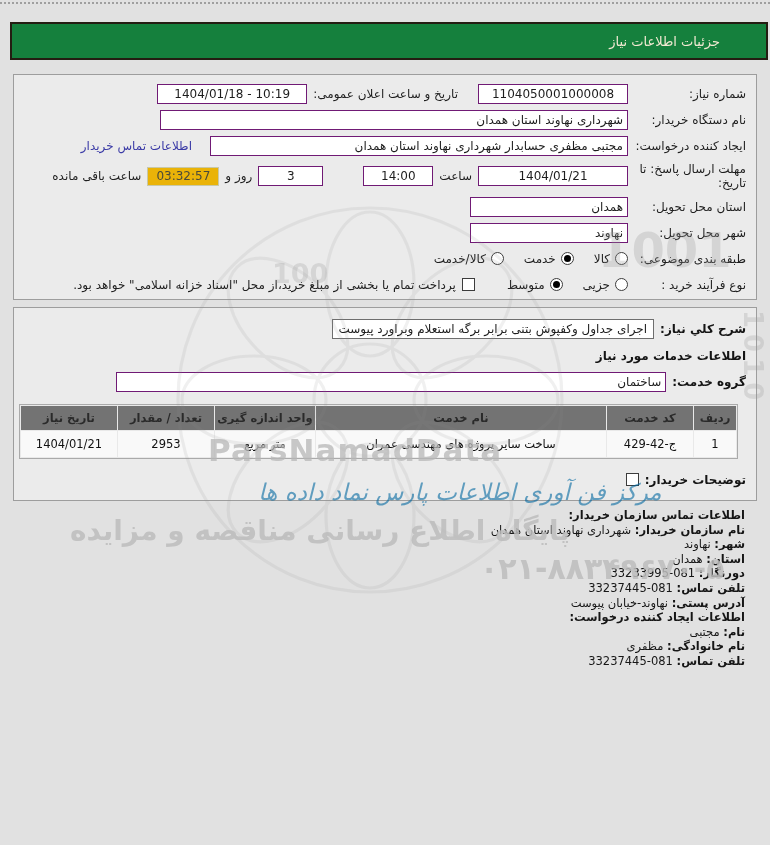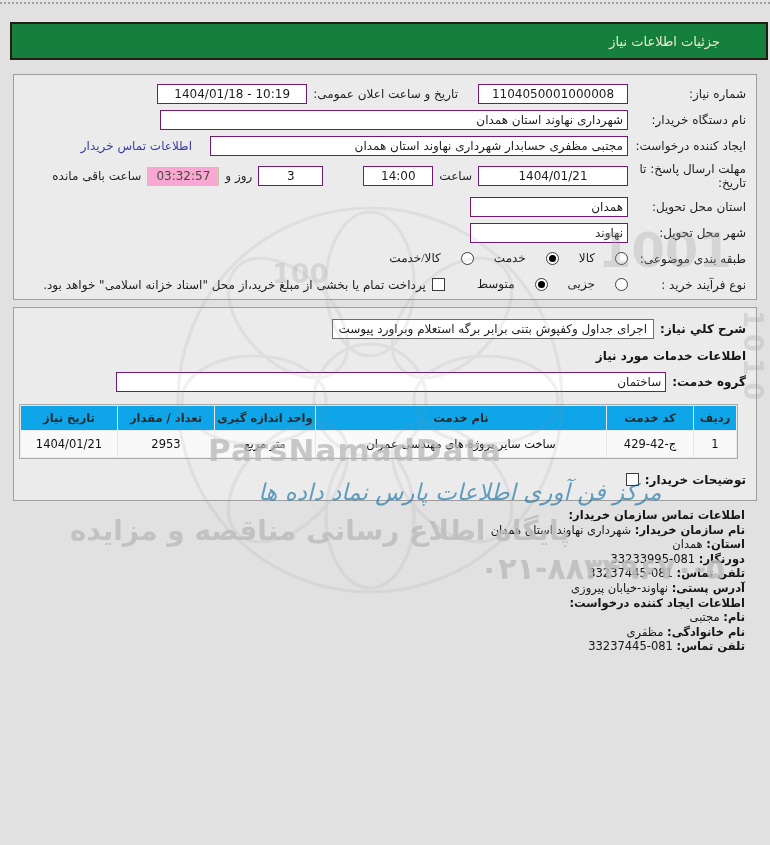--- a/index.html
+++ b/index.html
@@ -51,53 +51,53 @@
   .w150 { width:150px; flex:0 0 auto; }
   .w468 { width:468px; flex:0 0 auto; }
   .w418 { width:418px; flex:0 0 auto; }
   .w158 { width:158px; flex:0 0 auto; }
   .w70  { width:70px;  flex:0 0 auto; }
   .w65  { width:65px;  flex:0 0 auto; }
   .w550 { width:550px; flex:0 0 auto; }
   .mr14 { margin-right:14px; }
   .mr34 { margin-right:34px; }
   .countdown {
-    background:#f9a8d4;
+    background:#eab308;
     border:1px solid #c8c8a8;
     width:72px; height:19px; line-height:17px;
     text-align:center; direction:ltr;
     color:#4a4a3a; flex:0 0 auto;
   }
   .link { color:#3a3aa6; cursor:pointer; white-space:nowrap; margin-right:12px; }
   .radio {
     width:13px; height:13px; flex:0 0 auto;
     border:1px solid #3c3c3c; border-radius:50%;
     background:#fff; position:relative; display:inline-block;
   }
   .radio.checked::after {
     content:""; position:absolute; top:2px; left:2px;
     width:7px; height:7px; border-radius:50%; background:#000;
   }
   .checkbox {
     width:13px; height:13px; flex:0 0 auto;
     border:1px solid #3c3c3c; background:#fff; display:inline-block;
   }
-  .opt { display:flex; align-items:center; gap:20px; margin-left:14px;font-family:Liberation Serif, serif; }
+  .opt { display:flex; align-items:center; gap:5px; margin-left:14px; }
   .descbox {
     background:#fff; border:1px solid #6e6e6e;
     padding:1px 6px; height:20px; line-height:17px; white-space:nowrap;
   }
   table.svc {
     border-collapse:separate; border-spacing:1px;
     background:#e9e9e9; border:1px solid #aaa;
     width:712px; margin:12px 8px 0 0;
     table-layout:fixed; font-size:11.5px;
   }
   table.svc th {
-    background:#0ea5e9; font-weight:bold; color:#2a2a2a;
+    background:#737373; font-weight:bold; color:#2a2a2a;
     padding:5px 2px; text-align:center;
   }
   table.svc td {
     background:#f9f9f9; padding:6px 2px; text-align:center; color:#111;
   }
   .contact {
     position:absolute; top:508px; right:25px; left:32px;
     font-size:11.5px; line-height:14.6px; color:#161616;
     z-index:1;
   }
@@ -245,24 +245,25 @@
   <div class="row" style="margin-top:10px;">
     <span class="blbl">توضیحات خریدار:</span>
     <span class="checkbox"></span>
   </div>
 
 </div>
 
 <div class="contact">
   <div class="cline"><b>اطلاعات تماس سازمان خریدار:</b></div>
   <div class="cline"><b>نام سازمان خریدار:</b> <span>شهرداری نهاوند استان همدان</span></div>
+  <div class="cline"><b>شهر:</b> <span>نهاوند</span></div>
   <div class="cline"><b>استان:</b> <span>همدان</span></div>
   <div class="cline"><b>دورنگار:</b> <span>081-33233995</span></div>
   <div class="cline"><b>تلفن تماس:</b> <span>081-33237445</span></div>
-  <div class="cline"><b>آدرس پستی:</b> <span>نهاوند-خیابان پیروزی</span></div>
+  <div class="cline"><b>آدرس پستی:</b> <span>نهاوند-خیابان پیوست</span></div>
   <div class="cline"><b>اطلاعات ایجاد کننده درخواست:</b></div>
   <div class="cline"><b>نام:</b> <span>مجتبی</span></div>
   <div class="cline"><b>نام خانوادگی:</b> <span>مظفری</span></div>
   <div class="cline"><b>تلفن تماس:</b> <span>081-33237445</span></div>
 </div>
 
 <svg class="wm wm-flower" viewBox="-100 -100 200 200">
   <g fill="none" stroke="#8f8f8f" stroke-width="1.6">
     <circle r="96"></circle>
     <circle r="28"></circle>

